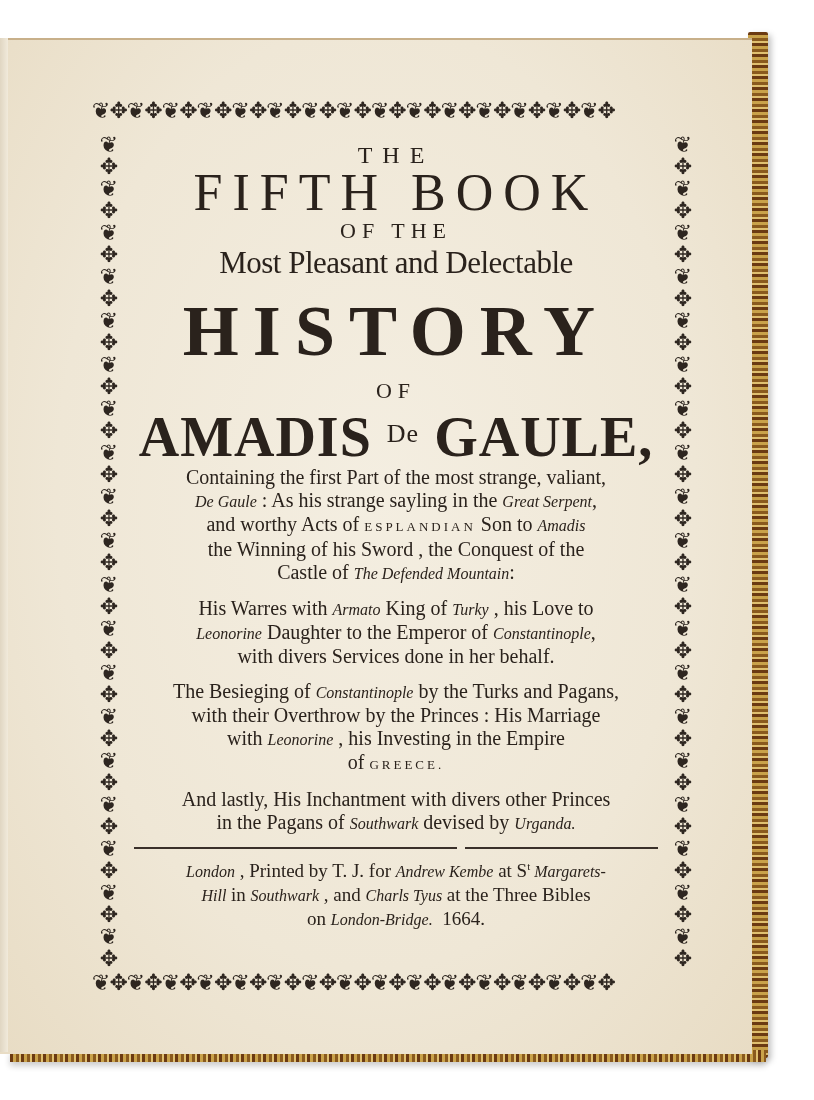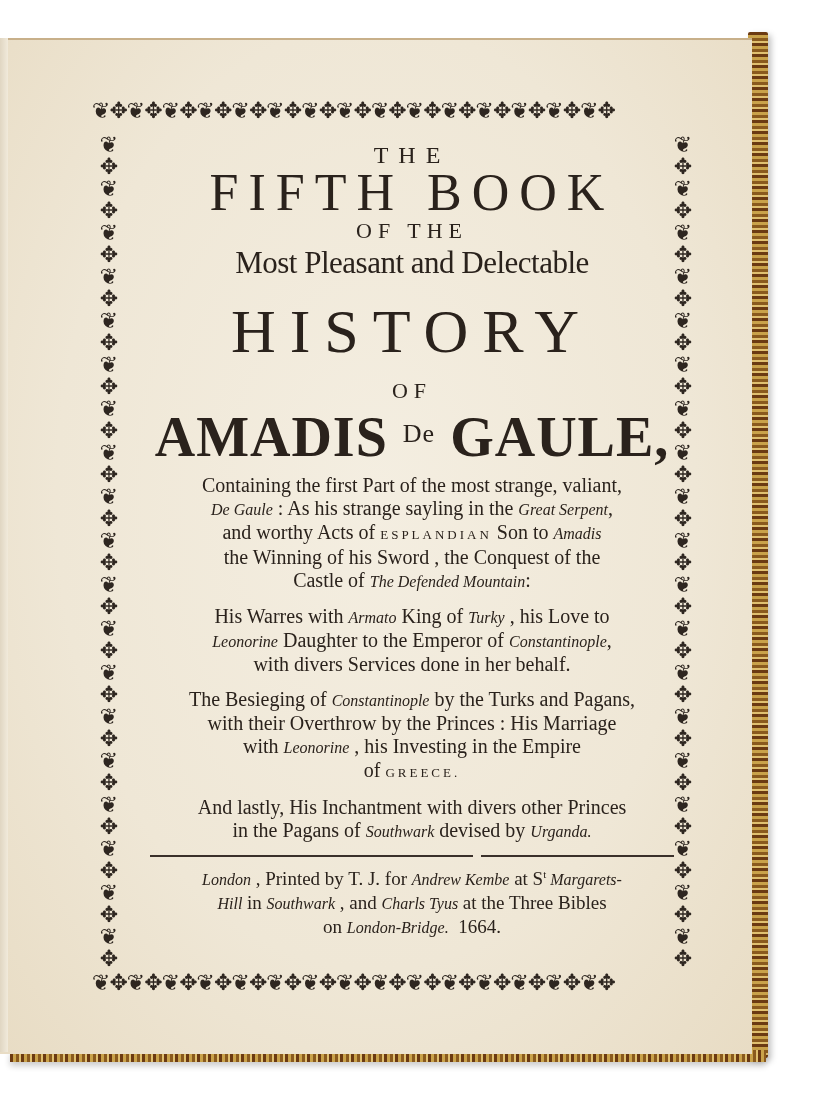--- a/index.html
+++ b/index.html
@@ -35,29 +35,29 @@
   }
   .border-h, .border-v {
     position:absolute; color:#2e2620; overflow:hidden; white-space:nowrap;
     font-family:"DejaVu Sans", sans-serif; line-height:1;
   }
   .border-top { left:0; top:0; width:608px; height:34px; font-size:22px; letter-spacing:-1px; }
   .border-bottom { left:0; bottom:0; width:608px; height:34px; font-size:22px; letter-spacing:-1px; }
   .border-left { left:0; top:34px; width:34px; height:838px; font-size:22px; white-space:normal; word-break:break-all; text-align:center; }
   .border-right { right:0; top:34px; width:34px; height:838px; font-size:22px; white-space:normal; word-break:break-all; text-align:center; }
   .content {
-    position:absolute; left:52px; top:34px; width:536px; height:838px;
+    position:absolute; left:36px; top:34px; width:536px; height:838px;
     text-align:center; color:#2a221c;
   }
   .l { display:block; margin:0; }
   .the { font-size:24px; letter-spacing:10px; margin-top:8px; }
   .fifth { font-size:52px; letter-spacing:10px; line-height:48px; }
   .ofthe { font-size:22px; letter-spacing:6px; line-height:28px; }
   .most { font-size:31px; line-height:36px; letter-spacing:-0.5px; }
-  .history { font-size:62px; font-weight:normal; letter-spacing:14px; line-height:92px; margin-top:4px; }
+  .history { font-size:72px; font-weight:bold; letter-spacing:14px; line-height:92px; margin-top:4px; }
   .of { font-size:22px; letter-spacing:6px; line-height:28px; }
   .amadis { font-size:56px; font-weight:bold; line-height:57px; letter-spacing:1px; }
   .amadis small { font-size:26px; font-weight:normal; vertical-align:14px; }
   .body { font-size:20px; line-height:23px; }
   .gap { height:12px; }
   .it { font-style:italic; font-size:16px; }
   .sc { font-size:13px; letter-spacing:3px; }
   .rule { display:flex; gap:8px; margin:12px 6px 6px; }
   .rule span { flex:1; height:2px; background:#3a302a; }
   .imprint { font-size:19px; line-height:23px; }
@@ -79,21 +79,21 @@
 
   <div class="content">
     <span class="l the">THE</span>
     <span class="l fifth">FIFTH BOOK</span>
     <span class="l ofthe">OF THE</span>
     <span class="l most">Most Pleasant and Delectable</span>
     <span class="l history">HISTORY</span>
     <span class="l of">OF</span>
     <span class="l amadis"><span>AMADIS</span> <small>De</small> <span>GAULE,</span></span>
 
-    <div class="body" style="margin-top:8px;">
+    <div class="body" style="margin-top:0;">
       <span class="l">Containing the first Part of the most strange, valiant,</span>
       <span class="l"><span class="it">De Gaule</span><span> : As his strange sayling in the </span><span class="it">Great Serpent</span><span>,</span></span>
       <span class="l"><span>and worthy Acts of </span><span class="sc">ESPLANDIAN</span><span> Son to </span><span class="it">Amadis</span></span>
       <span class="l">the Winning of his Sword , the Conquest of the</span>
       <span class="l"><span>Castle of </span><span class="it">The Defended Mountain</span><span>:</span></span>
     </div>
     <div class="gap"></div>
     <div class="body">
       <span class="l"><span>His Warres with </span><span class="it">Armato</span><span> King of </span><span class="it">Turky</span><span> , his Love to</span></span>
       <span class="l"><span class="it">Leonorine</span><span> Daughter to the Emperor of </span><span class="it">Constantinople</span><span>,</span></span>

